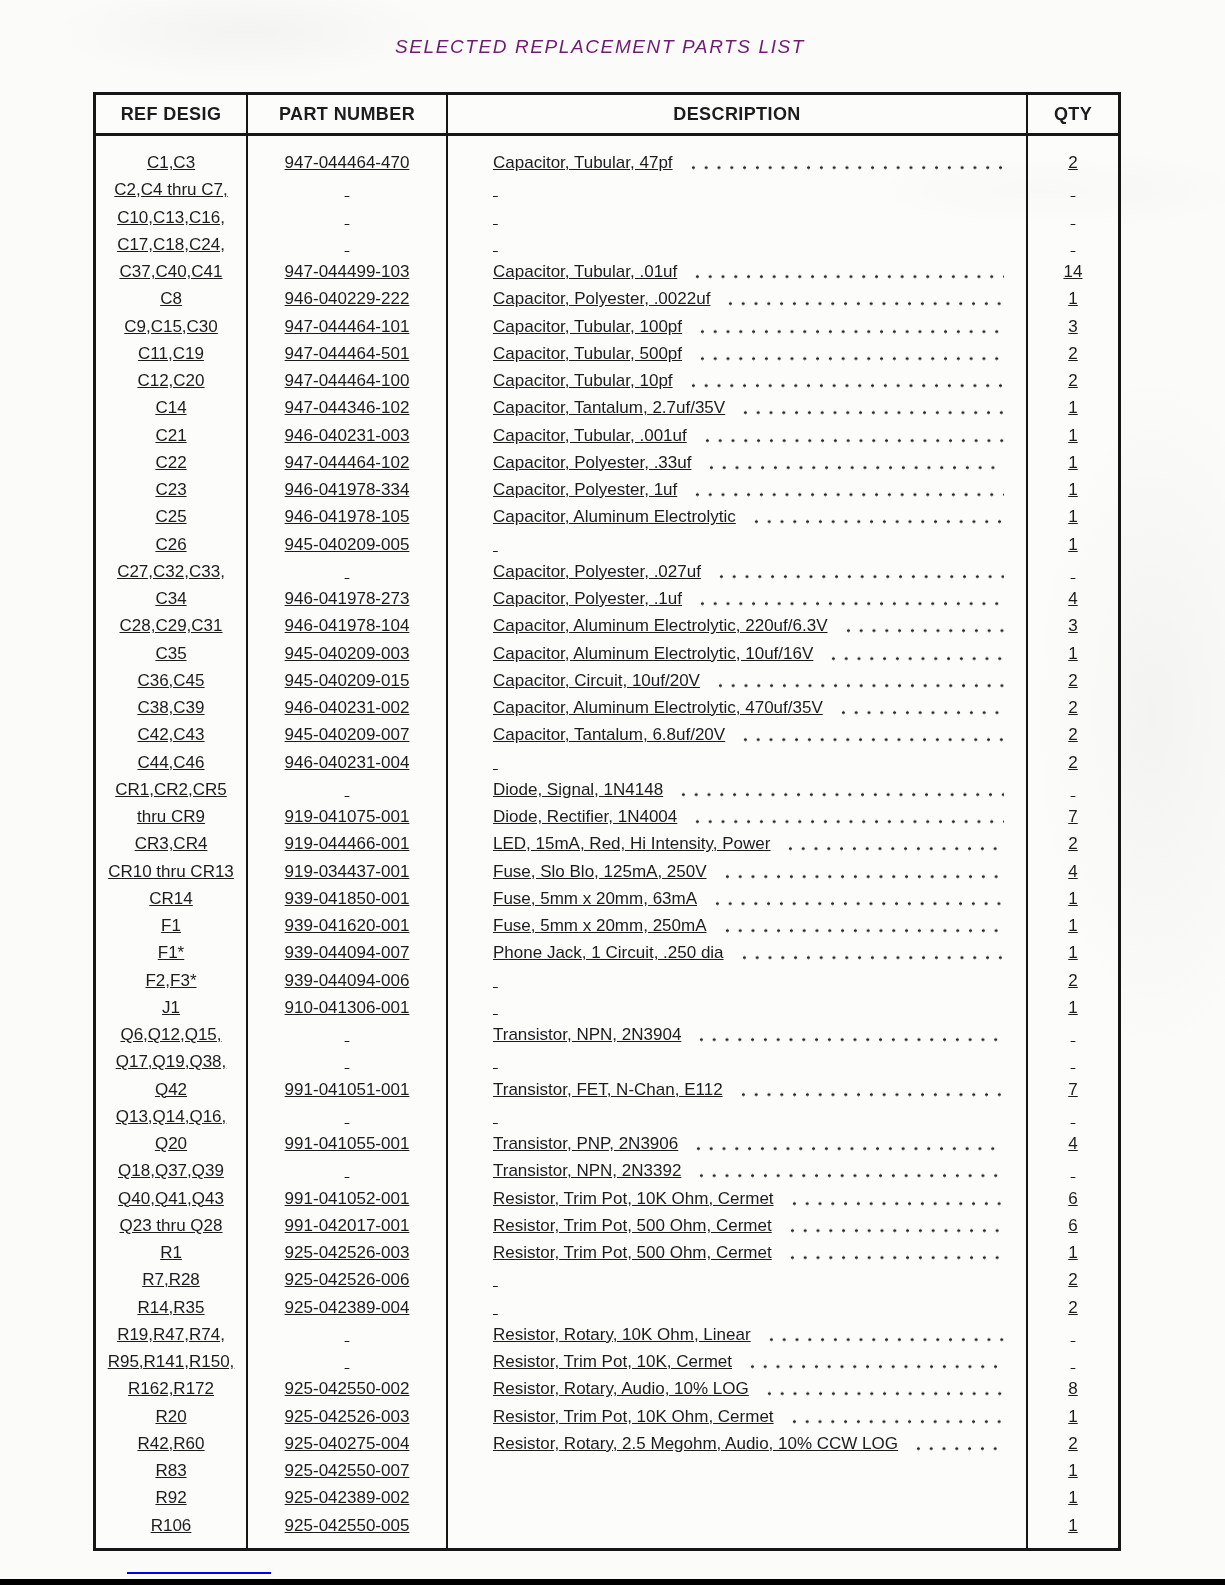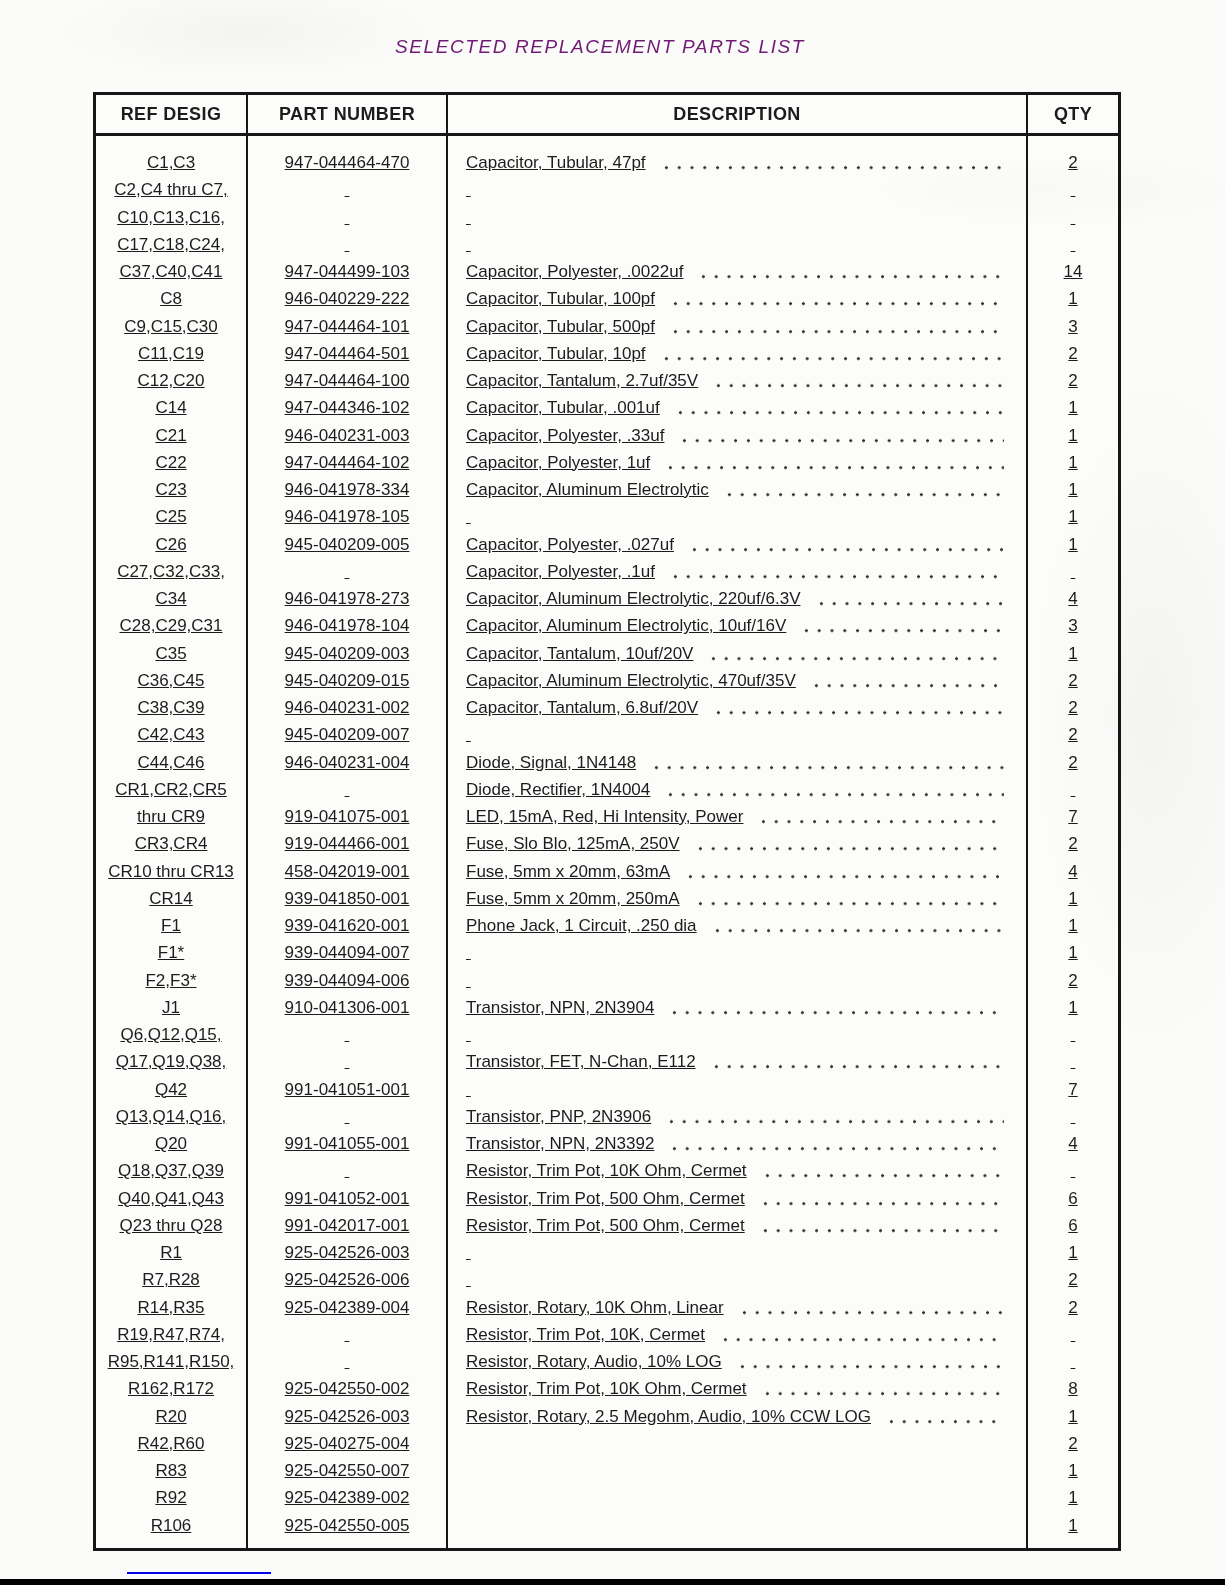--- a/index.html
+++ b/index.html
@@ -80,20 +80,21 @@
     white-space: nowrap;
   }
   .ref-col .line { text-align: center; }
   .part-col .line { text-align: center; }
   .qty-col .line { text-align: center; }
   .desc-col .line {
     display: flex;
     align-items: flex-end;
     padding-left: 18px;
     padding-right: 22px;
+    margin-left: 27px;
   }
   .desc-text { white-space: nowrap; }
   .leader {
     flex: 1;
     height: 27.25px;
     margin-left: 12px;
     background-image: radial-gradient(circle, #2b2b2b 1.3px, rgba(0,0,0,0) 1.7px);
     background-size: 12.8px 27.25px;
     background-repeat: repeat-x;
     background-position: 2px 5px;
@@ -203,21 +204,21 @@
         <div class="line">946-041978-273</div>
         <div class="line">946-041978-104</div>
         <div class="line">945-040209-003</div>
         <div class="line">945-040209-015</div>
         <div class="line">946-040231-002</div>
         <div class="line">945-040209-007</div>
         <div class="line">946-040231-004</div>
         <div class="line">&nbsp;</div>
         <div class="line">919-041075-001</div>
         <div class="line">919-044466-001</div>
-        <div class="line">458-042019-001</div>
+        <div class="line">919-034437-001</div>
         <div class="line">939-041850-001</div>
         <div class="line">939-041620-001</div>
         <div class="line">939-044094-007</div>
         <div class="line">939-044094-006</div>
         <div class="line">910-041306-001</div>
         <div class="line">&nbsp;</div>
         <div class="line">&nbsp;</div>
         <div class="line">991-041051-001</div>
         <div class="line">&nbsp;</div>
         <div class="line">991-041055-001</div>
@@ -244,20 +245,24 @@
         <div class="line">
           <span class="desc-text">&nbsp;</span>
         </div>
         <div class="line">
           <span class="desc-text">&nbsp;</span>
         </div>
         <div class="line">
           <span class="desc-text">&nbsp;</span>
         </div>
         <div class="line">
+          <span class="desc-text">Capacitor, Tubular, .01uf</span>
+          <span class="leader"></span>
+        </div>
+        <div class="line">
           <span class="desc-text">Capacitor, Polyester, .0022uf</span>
           <span class="leader"></span>
         </div>
         <div class="line">
           <span class="desc-text">Capacitor, Tubular, 100pf</span>
           <span class="leader"></span>
         </div>
         <div class="line">
           <span class="desc-text">Capacitor, Tubular, 500pf</span>
           <span class="leader"></span>
@@ -299,21 +304,21 @@
         </div>
         <div class="line">
           <span class="desc-text">Capacitor, Aluminum Electrolytic, 220uf/6.3V</span>
           <span class="leader"></span>
         </div>
         <div class="line">
           <span class="desc-text">Capacitor, Aluminum Electrolytic, 10uf/16V</span>
           <span class="leader"></span>
         </div>
         <div class="line">
-          <span class="desc-text">Capacitor, Tantalum, 10uf/20V</span>
+          <span class="desc-text">Capacitor, Circuit, 10uf/20V</span>
           <span class="leader"></span>
         </div>
         <div class="line">
           <span class="desc-text">Capacitor, Aluminum Electrolytic, 470uf/35V</span>
           <span class="leader"></span>
         </div>
         <div class="line">
           <span class="desc-text">Capacitor, Tantalum, 6.8uf/20V</span>
           <span class="leader"></span>
         </div>

